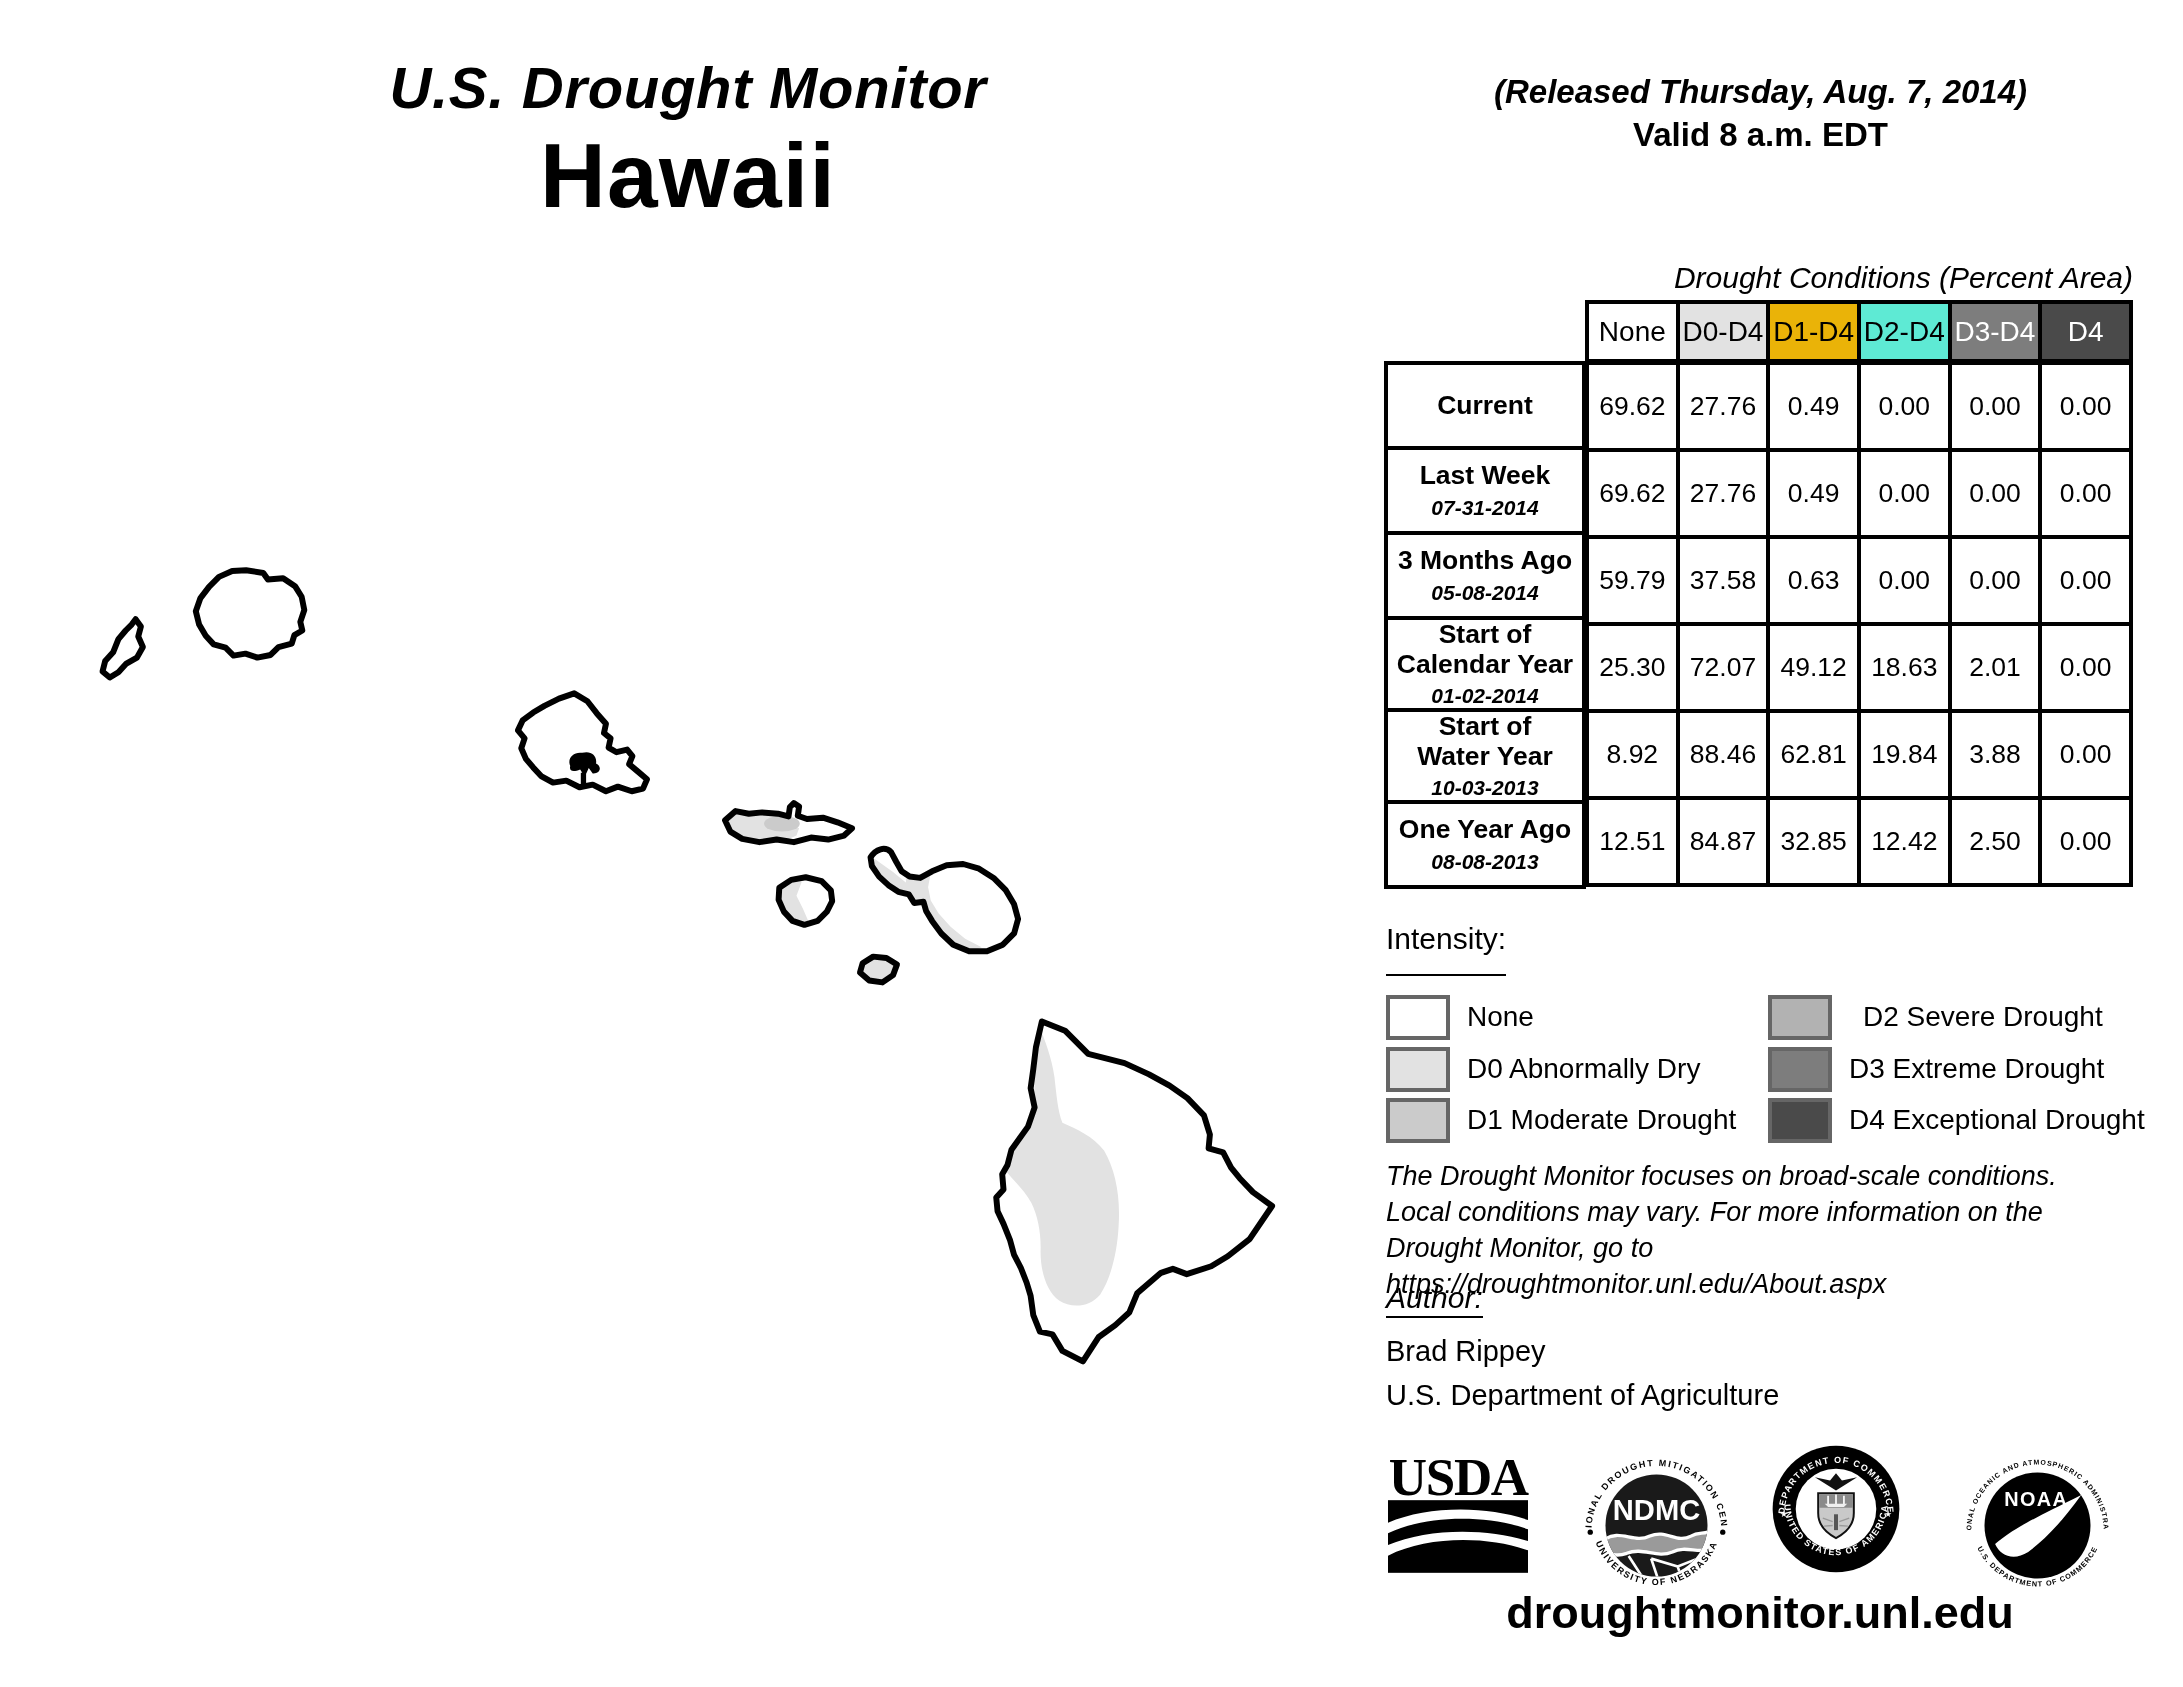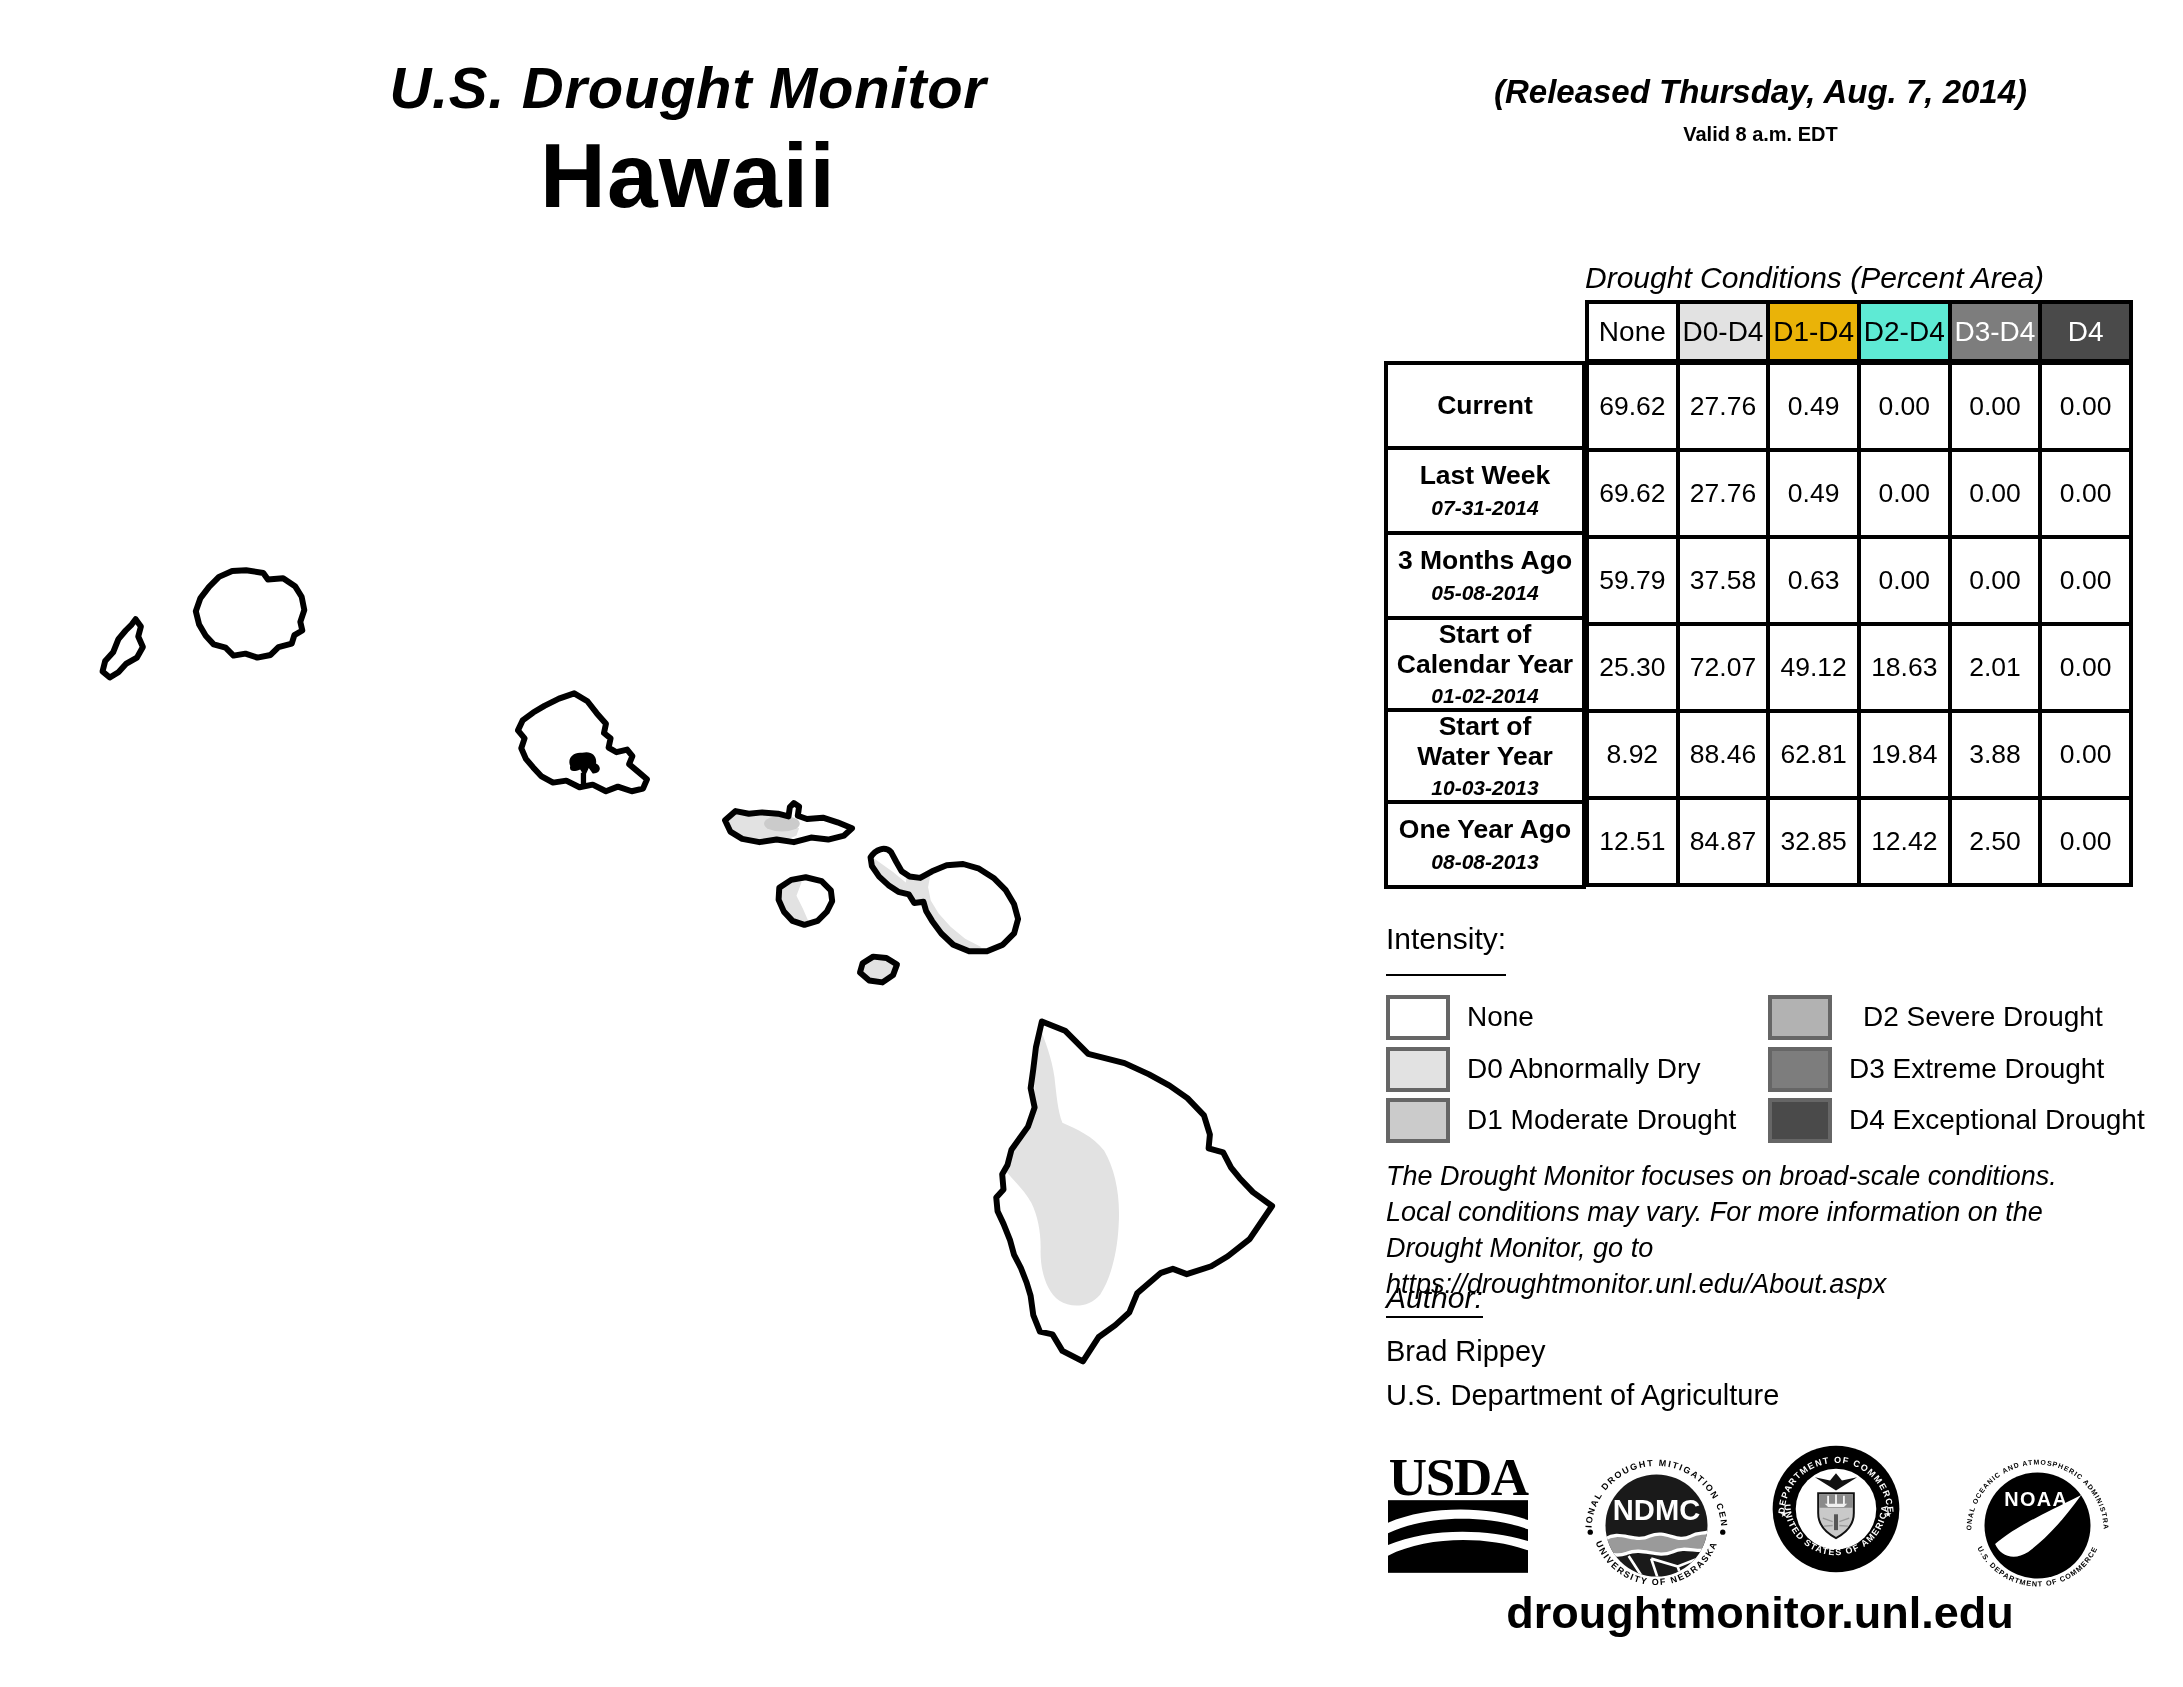--- a/index.html
+++ b/index.html
@@ -7,24 +7,24 @@
          font-family:"Liberation Sans",sans-serif;color:#000;overflow:hidden;}
 
   
   .title-block{position:absolute;left:225px;top:54px;width:926px;text-align:center;}
   .title1{font-size:58px;font-weight:bold;font-style:italic;letter-spacing:0.7px;}
   .title2{font-size:91px;font-weight:bold;margin-top:2.6px;letter-spacing:1.3px;}
 
   .date-block{position:absolute;left:1403px;top:66px;width:715px;text-align:center;}
   .date-main{font-size:53px;font-weight:bold;}
   .date-released{font-size:33px;font-weight:bold;font-style:italic;margin-top:6.6px;}
-  .date-valid{font-size:20px;font-weight:bold;margin-top:12px;}
-
-  
-  .tbl-title{position:absolute;left:1585px;top:261px;width:548px;text-align:left;
+  .date-valid{font-size:33px;font-weight:bold;margin-top:5px;}
+
+  
+  .tbl-title{position:absolute;left:1585px;top:261px;width:548px;text-align:right;
              font-style:italic;font-size:30px;}
   table{border-collapse:collapse;table-layout:fixed;}
   .hdr-table{position:absolute;left:1585px;top:300px;width:548px;}
   .hdr-table th{border:4px solid #000;height:53px;font-size:28px;font-weight:normal;
                 text-align:center;vertical-align:middle;}
   .lbl-table{position:absolute;left:1384px;top:361px;width:202px;}
   .lbl-table td{border:4px solid #000;height:81px;text-align:center;vertical-align:middle;padding:0 4px;}
   .rlabel{font-weight:bold;font-size:26.5px;line-height:1.12;white-space:pre-line;}
   .rdate{font-weight:bold;font-style:italic;font-size:21px;margin-top:4.6px;}
   .rdate:empty{display:none;}

